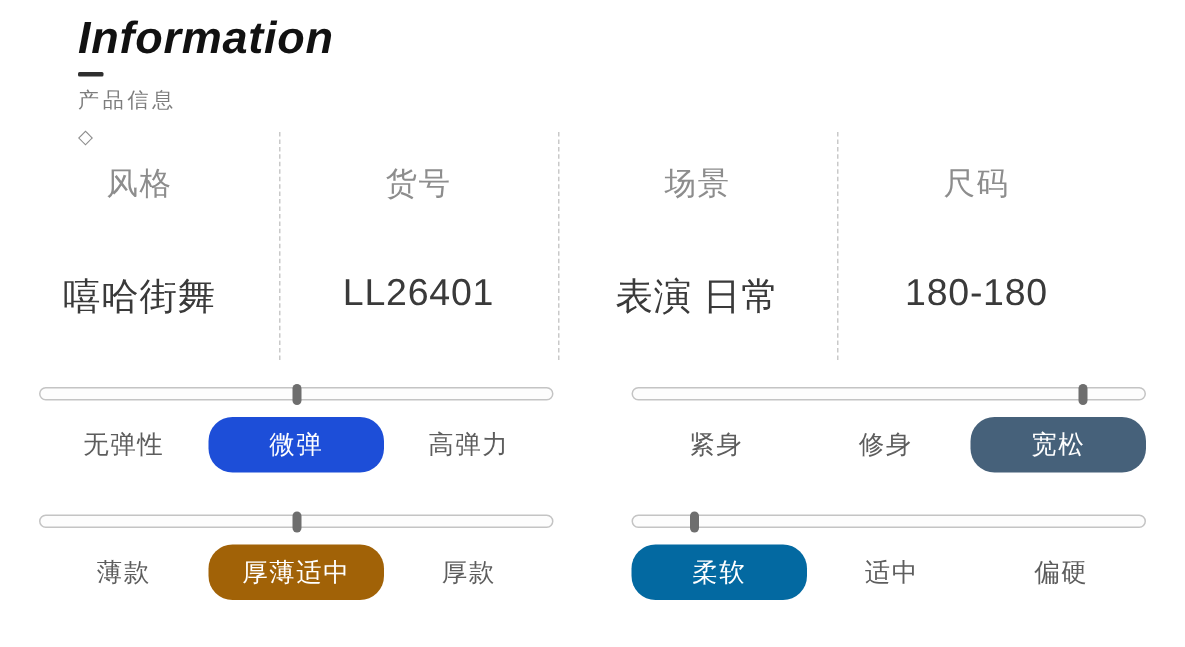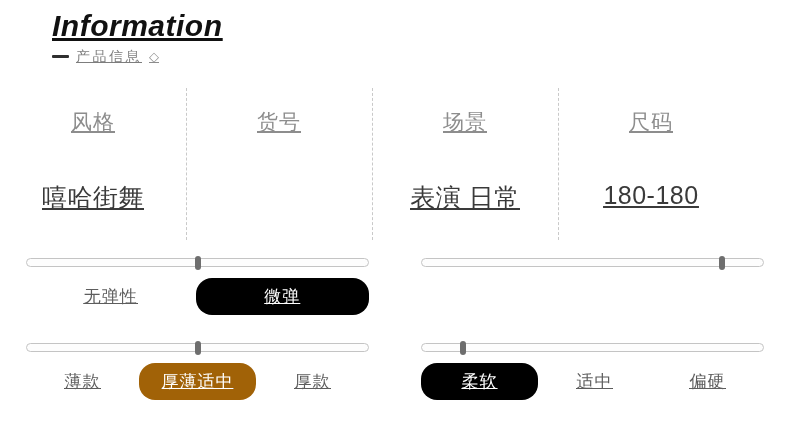--- a/index.html
+++ b/index.html
@@ -1,31 +1,31 @@
 <!DOCTYPE html>
 <html><head>
 <meta charset="utf-8">
 <style>
-  * { margin:0; padding:0; box-sizing:border-box;text-decoration:underline; }
+  * { margin:0; padding:0; box-sizing:border-box; }
   html,body { background:#ffffff; }
   body {
     width:790px; height:431px;
     font-family:"Liberation Sans","DejaVu Sans",sans-serif;
     color:#333; position:relative; overflow:hidden;
   }
 
   
   .header { position:absolute; left:52px; top:10px; }
   .title {
     font-size:30px; font-weight:bold; font-style:italic;
     color:#111; letter-spacing:.5px; line-height:1.05;
   }
   .subtitle {
-    margin-top:6px; display:flex; align-items:center; gap:7px;
-    font-size:14px; color:#7d7d7d; letter-spacing:2px;
+    margin-top:6px; display:flex; align-items:flex-start; gap:7px;
+    font-size:14px; color:#7d7d7d; letter-spacing:2px;flex-direction:column;
   }
   .sub-dash { display:inline-block; width:17px; height:3px; background:#2f2f2f; border-radius:1px; }
   .sub-text { letter-spacing:2.5px; }
   .sub-diamond { font-size:13px; color:#8c8c8c; letter-spacing:0; }
 
   
   .spec-table {
     position:absolute; left:0; top:88px; width:744px; height:152px;
     display:flex;
   }
@@ -88,20 +88,21 @@
 
 <div class="spec-table">
 
   <div class="spec-col">
     <div class="spec-head">风格</div>
     <div class="spec-val">嘻哈街舞</div>
   </div>
 
   <div class="spec-col">
     <div class="spec-head">货号</div>
+    <div class="spec-val">LL26401</div>
   </div>
 
   <div class="spec-col">
     <div class="spec-head">场景</div>
     <div class="spec-val">表演 日常</div>
   </div>
 
   <div class="spec-col">
     <div class="spec-head">尺码</div>
     <div class="spec-val">180-180</div>
@@ -110,45 +111,51 @@
 </div>
 
 <div class="sliders">
 
   <div class="slider-cell">
     <div class="track">
       <div class="marker" style="left: 50%;"></div>
     </div>
     <div class="opts">
       <div class="opt">无弹性</div>
-      <div class="opt selected" style="background: #000000;">微弹</div>
+      <div class="opt selected" style="background: #1d4ed8;">微弹</div>
+      <div class="opt">高弹力</div>
     </div>
   </div>
 
   <div class="slider-cell">
     <div class="track">
       <div class="marker" style="left: 88%;"></div>
+    </div>
+    <div class="opts">
+      <div class="opt">紧身</div>
+      <div class="opt">修身</div>
+      <div class="opt selected" style="background: rgb(70, 97, 122);">宽松</div>
     </div>
   </div>
 
   <div class="slider-cell">
     <div class="track">
       <div class="marker" style="left: 50%;"></div>
     </div>
     <div class="opts">
       <div class="opt">薄款</div>
       <div class="opt selected" style="background: #a16207;">厚薄适中</div>
       <div class="opt">厚款</div>
     </div>
   </div>
 
   <div class="slider-cell">
     <div class="track">
       <div class="marker" style="left: 12%;"></div>
     </div>
     <div class="opts">
-      <div class="opt selected" style="background: #000000;">柔软</div>
+      <div class="opt selected" style="background: #0369a1;">柔软</div>
       <div class="opt">适中</div>
       <div class="opt">偏硬</div>
     </div>
   </div>
 
 </div>
 
 </body></html>

